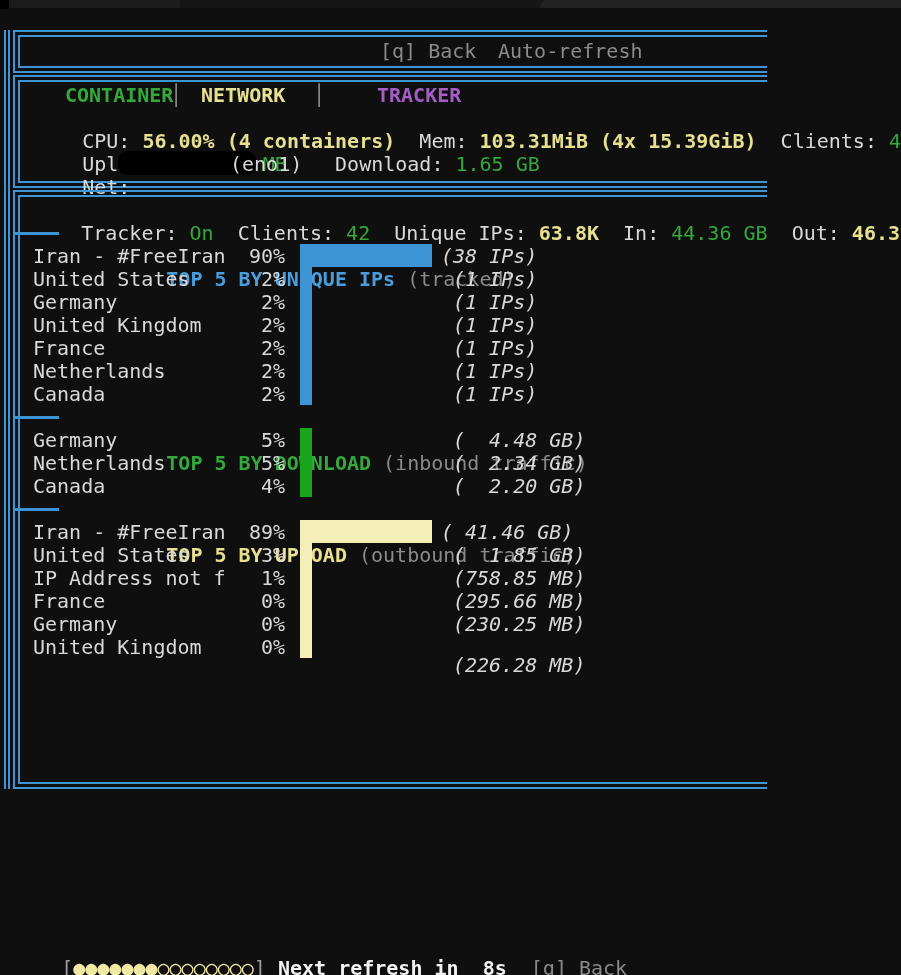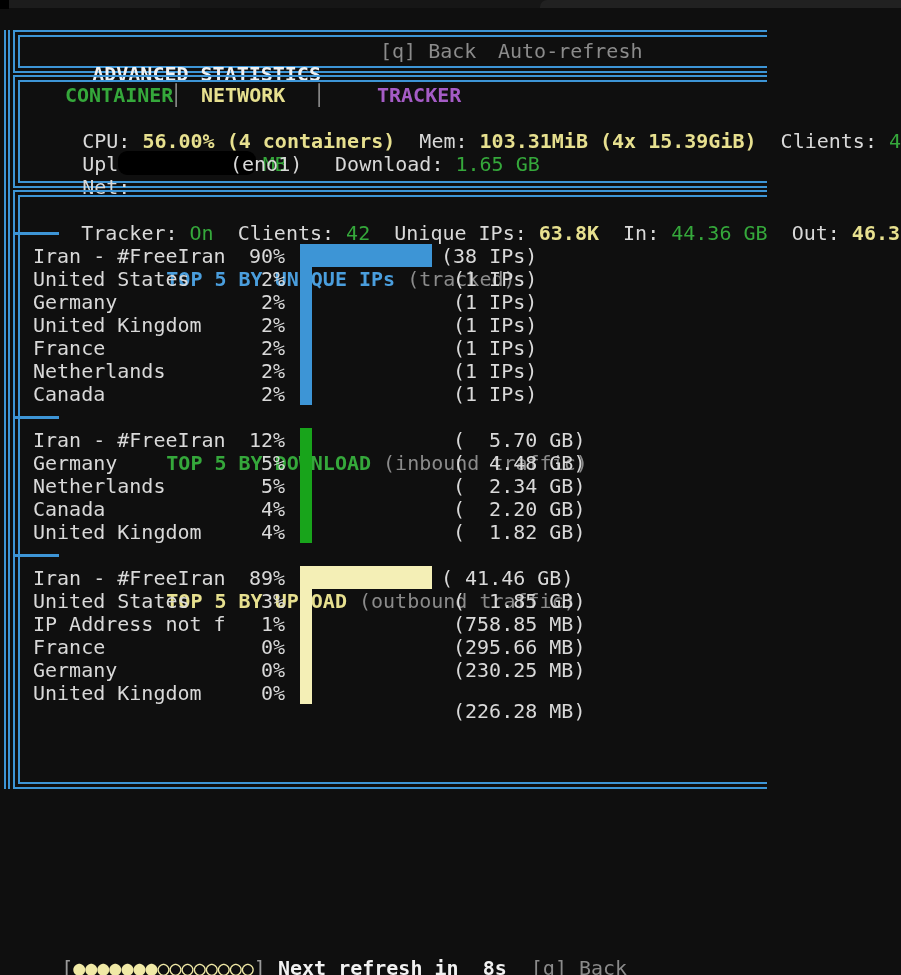--- a/index.html
+++ b/index.html
@@ -34,21 +34,21 @@
   
   #tabs span{position:absolute;top:0;}
   .tab-sep{color:#8f8f8f;}
   
   #net-blob{position:absolute;left:84px;top:-2px;width:138px;height:24px;background:#000;border-radius:9px;}
   
   .crow{position:relative;height:23px;white-space:pre;}
   .crow .nm{display:inline-block;width:192px;}
   .crow .pc{display:inline-block;width:60px;text-align:right;}
   .crow .bar{position:absolute;left:267px;top:-1px;height:23px;}
-  .crow .val{position:absolute;top:0;}
+  .crow .val{position:absolute;top:0;font-style:italic;}
   .s1 .bar{background:var(--blue);} .s2 .bar{background:var(--green-bar);} .s3 .bar{background:var(--yellow-bar);}
   .shead{position:relative;height:23px;white-space:pre;}
   .shead .branch{position:absolute;left:-20px;top:10px;width:46px;height:3px;background:var(--blue);}
   .shead .st{margin-left:37px;font-weight:bold;}
   .shead .sub{color:var(--gray);}
   .s1 .st{color:var(--blue-text);} .s2 .st{color:var(--green);} .s3 .st{color:var(--yellow);}
   
   #footer{position:absolute;left:13px;top:934px;white-space:pre;}
   #footer .brk{color:#9a9a9a;}
   #footer .dot-f,#footer .dot-e{color:var(--dots);}
@@ -63,23 +63,20 @@
   <div id="chrome">
     <div class="seg-l"></div>
     <div class="seg-r"></div>
     <div class="notch"></div>
   </div>
 
   <div class="vline" style="left:4px;top:30px;height:759px;"></div>
   <div class="vline" style="left:8px;top:30px;height:759px;"></div>
 
   <div class="box" style="top:30px;height:43px;"></div>
-  <div class="line" style="left:44px;top:40px;">
-    <span class="bw">ADVANCED STATISTICS</span>
-  </div>
   <div class="line gy" style="left:380px;top:40px;">[q] Back</div>
   <div class="line gy" style="left:498px;top:40px;">Auto-refresh</div>
 
   <div class="box" style="top:75px;height:113px;"></div>
 
   <div id="tabs" class="line" style="left:0;top:84px;height:23px;width:901px;">
     <span class="gn b" style="left:33px;">CONTAINER</span>
     <span class="tab-sep" style="left:170px;">│</span>
     <span class="yl" style="left:201px;">NETWORK</span>
     <span class="tab-sep" style="left:313px;">│</span>
@@ -120,25 +117,23 @@
       <div class="crow"><span class="nm">France</span><span class="pc">2%</span><div class="bar" style="width: 12px;"></div><span class="val" style="left: 420px;">(1 IPs)</span></div>
       <div class="crow"><span class="nm">Netherlands</span><span class="pc">2%</span><div class="bar" style="width: 12px;"></div><span class="val" style="left: 420px;">(1 IPs)</span></div>
       <div class="crow"><span class="nm">Canada</span><span class="pc">2%</span><div class="bar" style="width: 12px;"></div><span class="val" style="left: 420px;">(1 IPs)</span></div>
     </div>
 
     <div class="s2">
       <div class="shead">
         <div class="branch"></div>
         <span class="st">TOP 5 BY DOWNLOAD</span><span> </span><span class="sub">(inbound traffic)</span>
       </div>
-      <div class="crow"><span class="nm">Iran - #FreeIran</span><span class="pc">12%</span><div class="bar" style="width: 12px;"></div><span class="val" style="left: 420px;">(  5.70 GB)</span></div>
       <div class="crow"><span class="nm">Germany</span><span class="pc">5%</span><div class="bar" style="width: 12px;"></div><span class="val" style="left: 420px;">(  4.48 GB)</span></div>
       <div class="crow"><span class="nm">Netherlands</span><span class="pc">5%</span><div class="bar" style="width: 12px;"></div><span class="val" style="left: 420px;">(  2.34 GB)</span></div>
       <div class="crow"><span class="nm">Canada</span><span class="pc">4%</span><div class="bar" style="width: 12px;"></div><span class="val" style="left: 420px;">(  2.20 GB)</span></div>
-      <div class="crow"><span class="nm">United Kingdom</span><span class="pc">4%</span><div class="bar" style="width: 12px;"></div><span class="val" style="left: 420px;">(  1.82 GB)</span></div>
     </div>
 
     <div class="s3">
       <div class="shead">
         <div class="branch"></div>
         <span class="st">TOP 5 BY UPLOAD</span><span> </span><span class="sub">(outbound traffic)</span>
       </div>
       <div class="crow"><span class="nm">Iran - #FreeIran</span><span class="pc">89%</span><div class="bar" style="width: 132px;"></div><span class="val" style="left: 408px;">( 41.46 GB)</span></div>
       <div class="crow"><span class="nm">United States</span><span class="pc">3%</span><div class="bar" style="width: 12px;"></div><span class="val" style="left: 420px;">(  1.85 GB)</span></div>
       <div class="crow"><span class="nm">IP Address not f</span><span class="pc">1%</span><div class="bar" style="width: 12px;"></div><span class="val" style="left: 420px;">(758.85 MB)</span></div>

